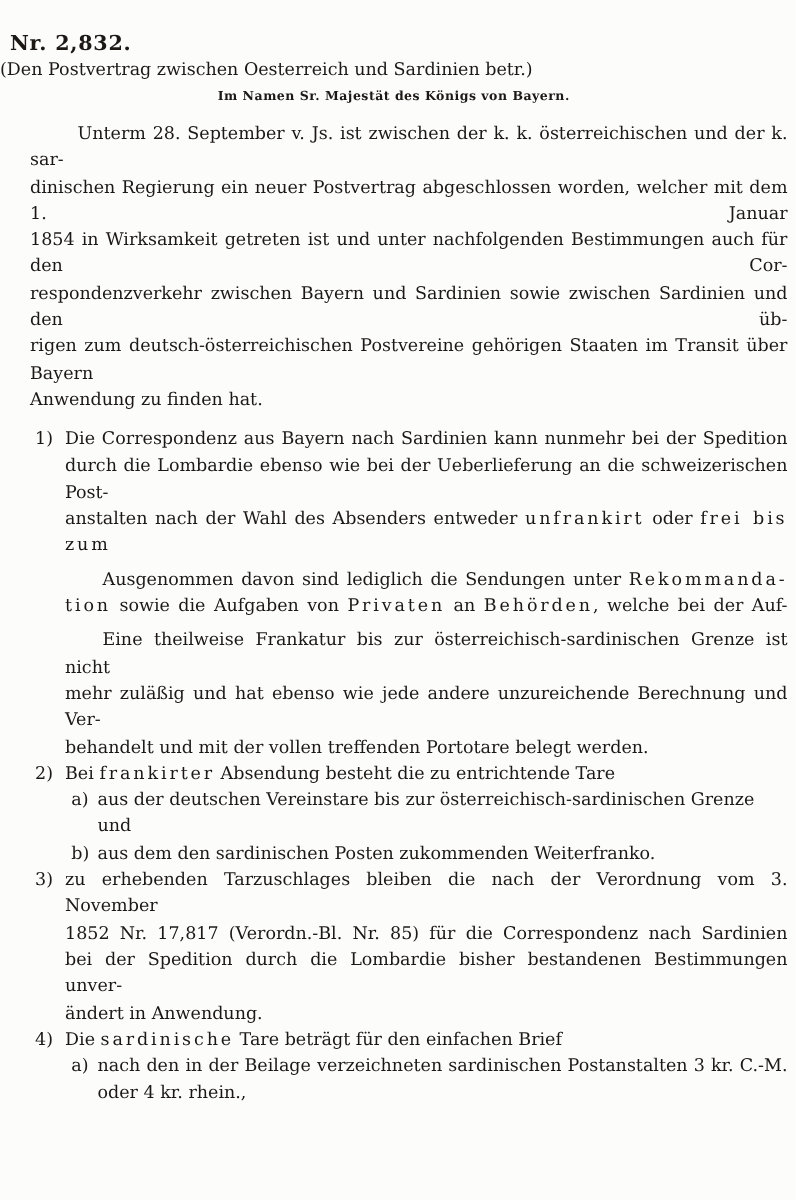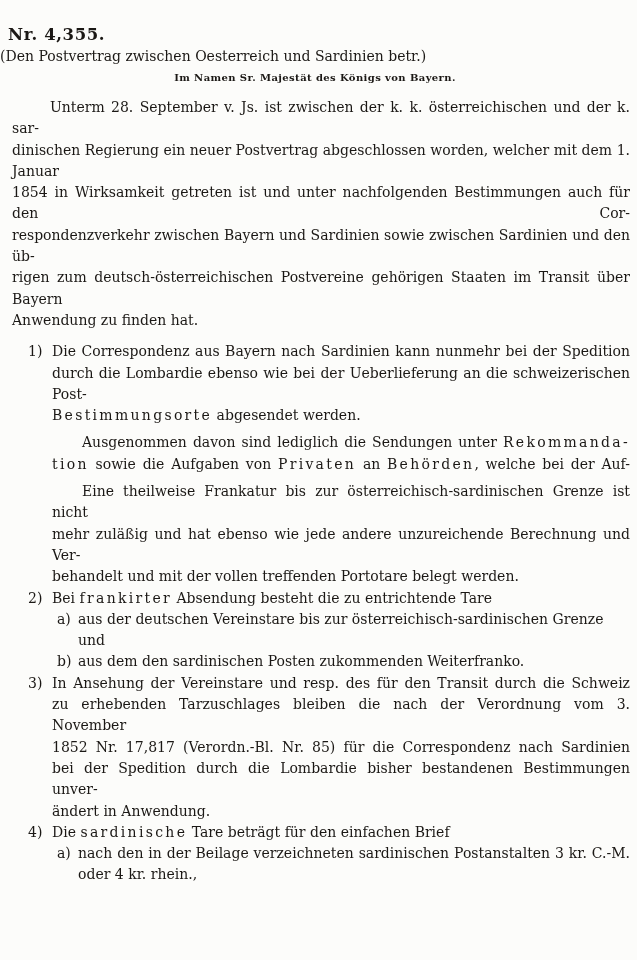--- a/index.html
+++ b/index.html
@@ -50,58 +50,57 @@
   .ln.j {
     text-align:justify;
     text-align-last:justify;
   }
   .sp { letter-spacing:2.3px; }
 </style>
 </head>
 <body>
 
 <div class="page">
-  <div class="doc-number">Nr. 4,355.</div>
+  <div class="doc-number">Nr. 2,832.</div>
   <div class="h-small">(Den Postvertrag zwischen Oesterreich und Sardinien betr.)</div>
   <div class="h-main">Im Namen Sr. Majestät des Königs von Bayern.</div>
   <main class="body">
-      <div class="block" style="margin-left: 12px; margin-top: 8px;">
+      <div class="block" style="margin-left: 24px; margin-top: 8px;">
         <div class="ln j" style="text-indent: 38px;"><span>Unterm 28. September v. Js. ist zwischen der k. k. österreichischen und der k. sar-</span></div>
         <div class="ln j"><span>dinischen Regierung ein neuer Postvertrag abgeschlossen worden, welcher mit dem 1. Januar</span></div>
         <div class="ln j"><span>1854 in Wirksamkeit getreten ist und unter nachfolgenden Bestimmungen auch für den Cor-</span></div>
         <div class="ln j"><span>respondenzverkehr zwischen Bayern und Sardinien sowie zwischen Sardinien und den üb-</span></div>
         <div class="ln j"><span>rigen zum deutsch-österreichischen Postvereine gehörigen Staaten im Transit über Bayern</span></div>
         <div class="ln"><span>Anwendung zu finden hat.</span></div>
       </div>
       <div class="block" style="margin-left: 52px; margin-top: 10px;">
         <span class="marker" style="left: -24px;">1)</span>
         <div class="ln j"><span>Die Correspondenz aus Bayern nach Sardinien kann nunmehr bei der Spedition</span></div>
         <div class="ln j"><span>durch die Lombardie ebenso wie bei der Ueberlieferung an die schweizerischen Post-</span></div>
-        <div class="ln"><span class="sp">Bestimmungsorte</span><span> abgesendet werden.</span></div>
+        <div class="ln j"><span>anstalten nach der Wahl des Absenders entweder </span><span class="sp">unfrankirt</span><span> oder </span><span class="sp">frei bis zum</span></div>
         <div class="ln j" style="text-indent: 30px; margin-top: 6px;"><span>Ausgenommen davon sind lediglich die Sendungen unter </span><span class="sp">Rekommanda-</span></div>
         <div class="ln j"><span class="sp">tion</span><span> sowie die Aufgaben von </span><span class="sp">Privaten</span><span> an </span><span class="sp">Behörden</span><span>, welche bei der Auf-</span></div>
         <div class="ln j" style="text-indent: 30px; margin-top: 6px;"><span>Eine theilweise Frankatur bis zur österreichisch-sardinischen Grenze ist nicht</span></div>
         <div class="ln j"><span>mehr zuläßig und hat ebenso wie jede andere unzureichende Berechnung und Ver-</span></div>
         <div class="ln"><span>behandelt und mit der vollen treffenden Portotare belegt werden.</span></div>
       </div>
       <div class="block" style="margin-left: 52px;">
         <span class="marker" style="left: -24px;">2)</span>
         <div class="ln"><span>Bei </span><span class="sp">frankirter</span><span> Absendung besteht die zu entrichtende Tare</span></div>
       </div>
       <div class="block" style="margin-left: 78px;">
         <span class="marker" style="left: -21px;">a)</span>
         <div class="ln"><span>aus der deutschen Vereinstare bis zur österreichisch-sardinischen Grenze und</span></div>
       </div>
       <div class="block" style="margin-left: 78px;">
         <span class="marker" style="left: -21px;">b)</span>
         <div class="ln"><span>aus dem den sardinischen Posten zukommenden Weiterfranko.</span></div>
       </div>
       <div class="block" style="margin-left: 52px;">
         <span class="marker" style="left: -24px;">3)</span>
-        <div class="ln j"><span>In Ansehung der Vereinstare und resp. des für den Transit durch die Schweiz</span></div>
         <div class="ln j"><span>zu erhebenden Tarzuschlages bleiben die nach der Verordnung vom 3. November</span></div>
         <div class="ln j"><span>1852 Nr. 17,817 (Verordn.-Bl. Nr. 85) für die Correspondenz nach Sardinien</span></div>
         <div class="ln j"><span>bei der Spedition durch die Lombardie bisher bestandenen Bestimmungen unver-</span></div>
         <div class="ln"><span>ändert in Anwendung.</span></div>
       </div>
       <div class="block" style="margin-left: 52px;">
         <span class="marker" style="left: -24px;">4)</span>
         <div class="ln"><span>Die </span><span class="sp">sardinische</span><span> Tare beträgt für den einfachen Brief</span></div>
       </div>
       <div class="block" style="margin-left: 78px;">

